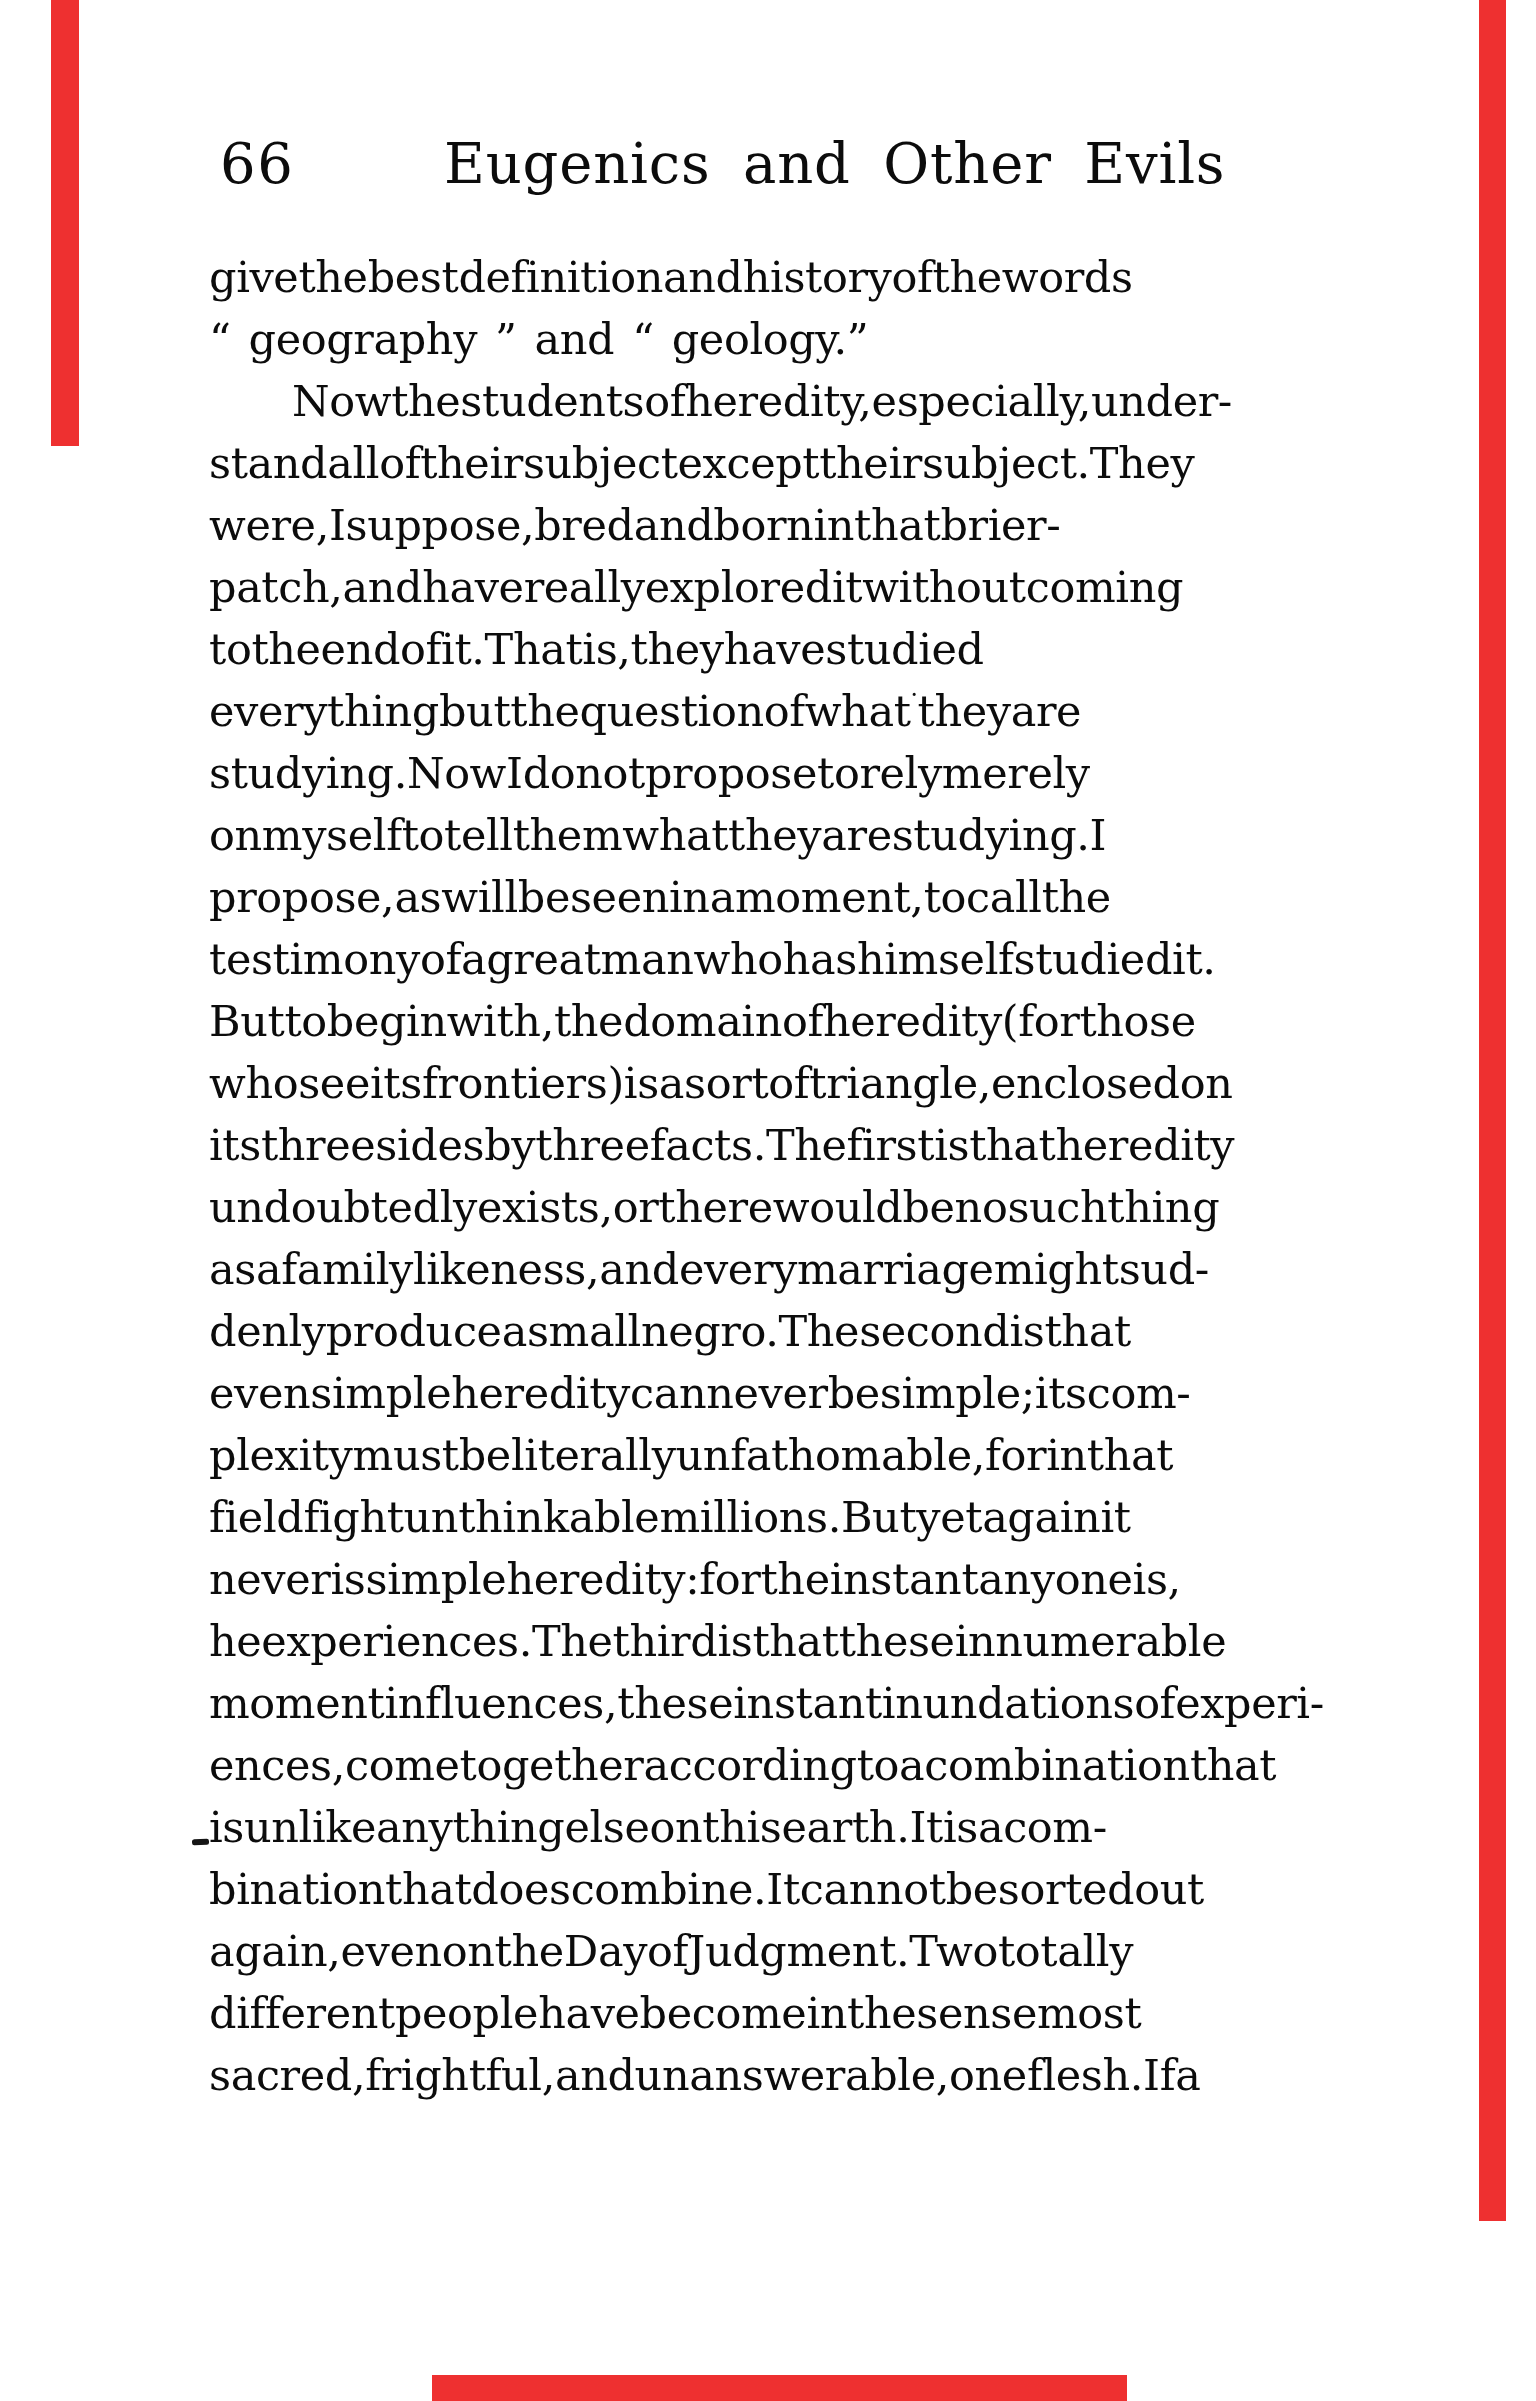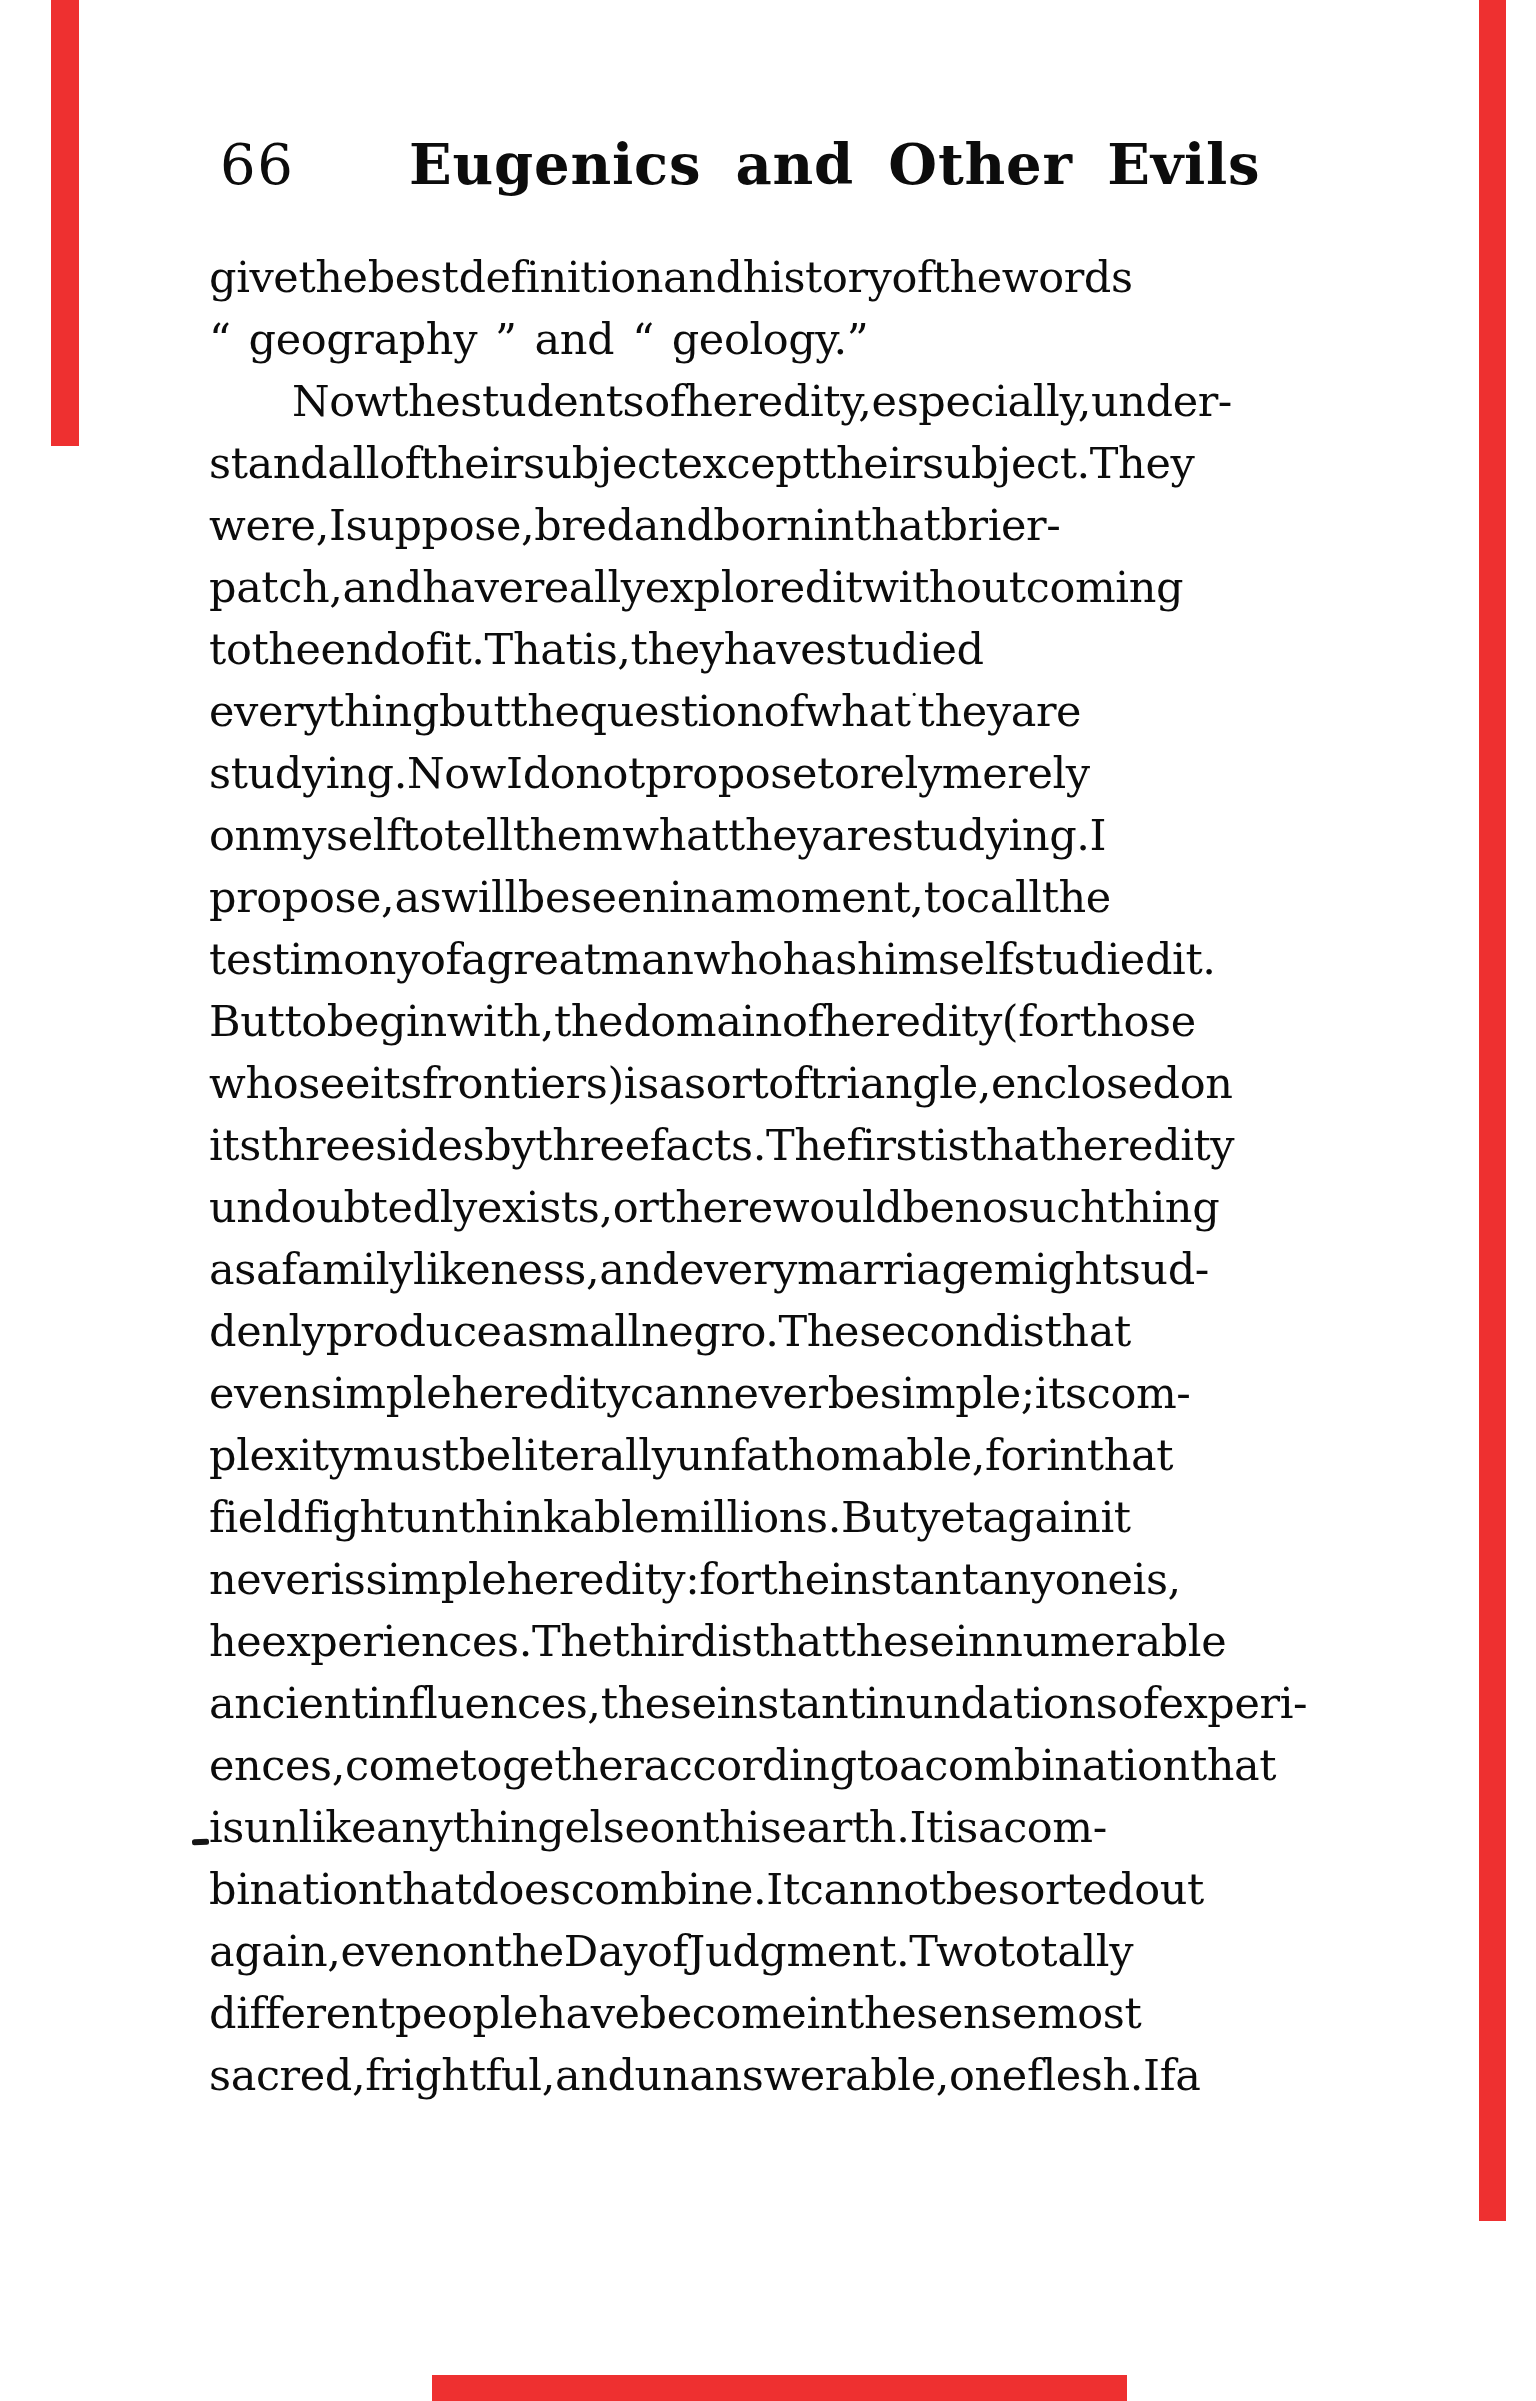--- a/index.html
+++ b/index.html
@@ -16,21 +16,21 @@
   
   .header{
     position:absolute;left:209px;top:131px;width:1166px;height:70px;
     display:flex;align-items:baseline;
   }
   .page-number{
     font-size:56px;margin-left:11px;letter-spacing:1.6px;
   }
   .title-wrap{flex:1;text-align:center;}
   .page-title{
-    font-size:56px;font-weight:700;
+    font-size:56px;font-weight:400;
     letter-spacing:0.8px;word-spacing:14px;
     white-space:nowrap;
   }
 
   
   .text-block{
     position:absolute;left:209px;top:246px;width:1166px;
     font-size:43px;letter-spacing:-0.4px;
   }
   .line{
@@ -313,21 +313,21 @@
         <span>he</span>
         <span>experiences.</span>
         <span>The</span>
         <span>third</span>
         <span>is</span>
         <span>that</span>
         <span>these</span>
         <span>innumerable</span>
       </div>
       <div class="line">
-        <span>ancient</span>
+        <span>moment</span>
         <span>influences,</span>
         <span>these</span>
         <span>instant</span>
         <span>inundations</span>
         <span>of</span>
         <span>experi-</span>
       </div>
       <div class="line">
         <span>ences,</span>
         <span>come</span>

